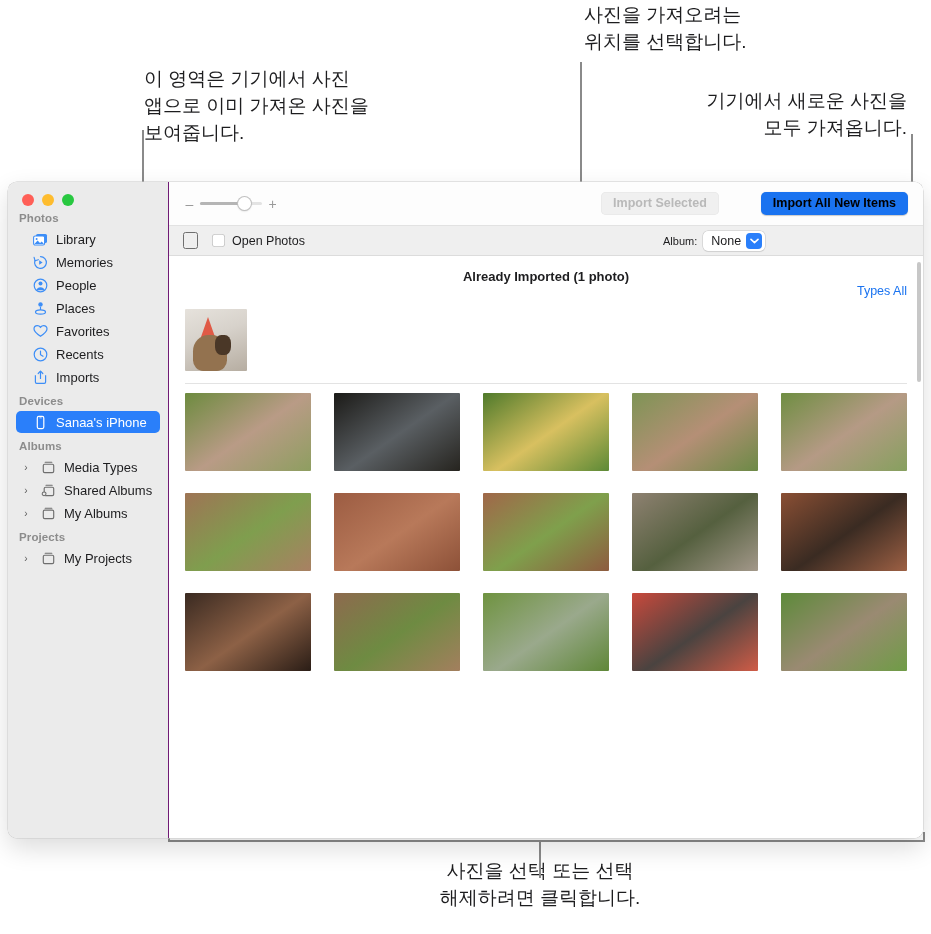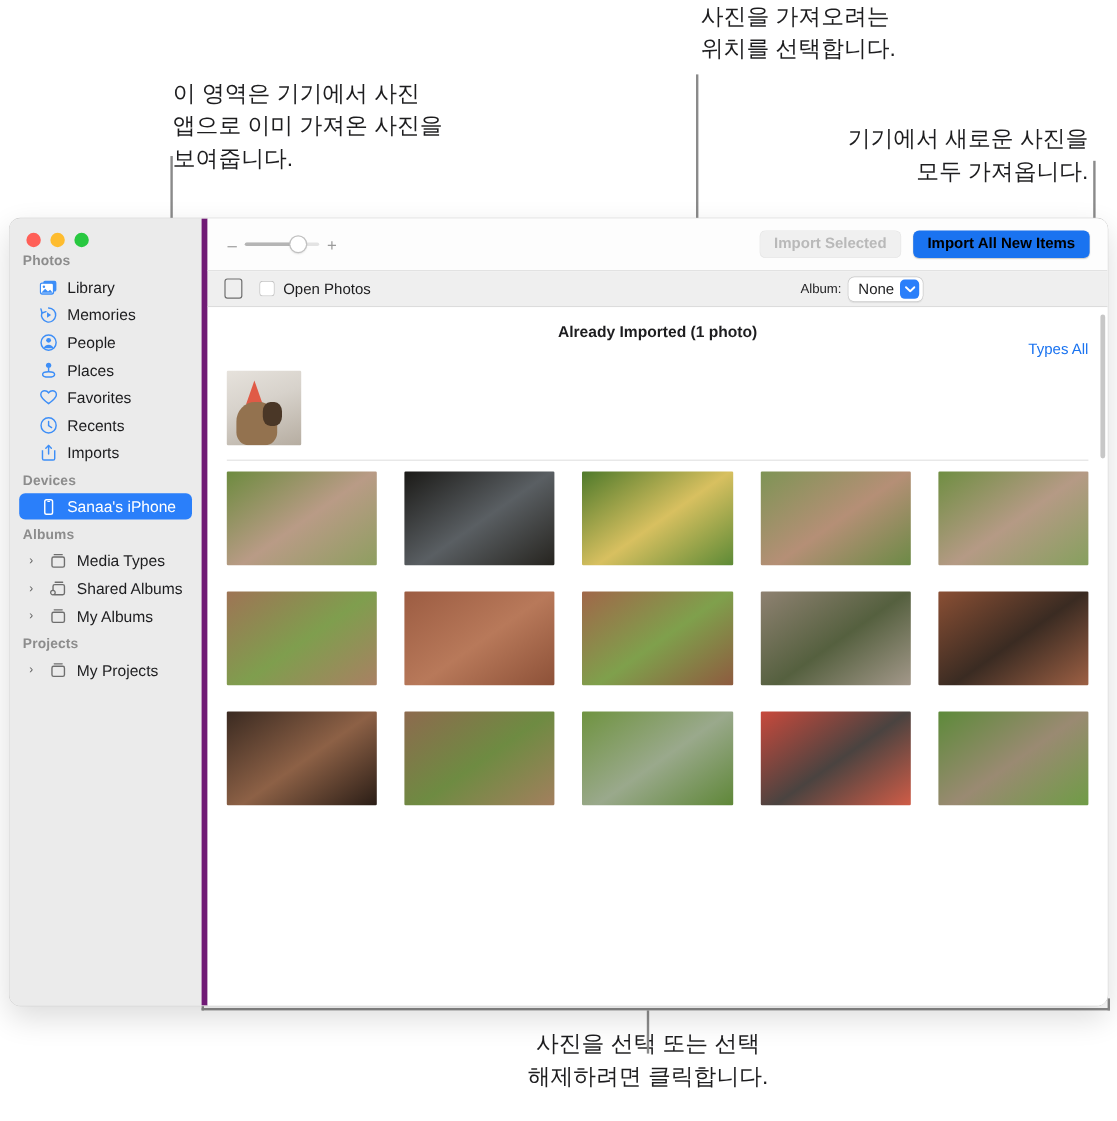--- a/index.html
+++ b/index.html
@@ -15,41 +15,41 @@
   .annot{
     position:absolute;
     color:#1d1d1f;
     font-size:19px;
     line-height:1.42;
     white-space:pre-line;
     font-family:"Liberation Sans","DejaVu Sans",sans-serif;
   }
   .annot-topleft{ left:144px; top:66px; }
   .annot-topmid{  left:584px; top:2px; }
-  .annot-topright{left:655px; top:88px; text-align:right; width:252px;margin-top:16px;}
+  .annot-topright{left:655px; top:88px; text-align:right; width:252px;}
   .annot-bottom{  left:265px; top:858px; text-align:center; width:550px;}
 
   .leader{ position:absolute; background:#8a8a8a; }
 
   
   .window{
     position:absolute;
     left:8px; top:182px;
     width:915px; height:656px;
     background:#ffffff;
     border-radius:9px;
     box-shadow:0 0 0 .5px #c9c9c9, 0 10px 26px rgba(0,0,0,.14);
     overflow:hidden;
     display:flex;
   }
   
   .sidebar{
     width:160px;
     background:#ebebeb;
-    border-right:5px solid #701a75;
+    border-right:1px solid #701a75;
     flex:0 0 160px;
     padding-top:0;
     position:relative;
   }
   .traffic{ padding:12px 0 0 14px; display:flex; gap:8px;}
   .dot{ width:12px;height:12px;border-radius:50%;}
   .dot.r{background:#ff5f57;} .dot.y{background:#febc2e;} .dot.g{background:#28c840;}
 
   .sb-section{
     font-size:11.5px;color:#8c8c8c;font-weight:600;
@@ -75,21 +75,21 @@
     background:#fdfdfd;position:relative;
   }
   .zoomctl{display:flex;align-items:center;gap:6px;margin-left:16px;}
   .zoomctl .sign{color:#9a9a9a;font-size:14px;line-height:1;width:9px;text-align:center;}
   .slider{position:relative;width:62px;height:14px;display:flex;align-items:center;}
   .slider .track{position:absolute;left:0;right:0;height:3px;background:#e3e3e3;border-radius:2px;}
   .slider .fill{position:absolute;left:0;width:44px;height:3px;background:#b5b5b5;border-radius:2px;}
   .slider .knob{position:absolute;left:38px;width:13px;height:13px;border-radius:50%;background:#fff;box-shadow:0 0 0 1px #c0c0c0,0 1px 2px rgba(0,0,0,.25);}
   .tb-title{position:absolute;left:0;right:0;text-align:center;font-size:13px;font-weight:700;color:#1d1d1f;pointer-events:none;}
   .tb-btns{margin-left:auto;margin-right:15px;display:flex;gap:10px;align-items:center;z-index:2;}
-  .btn{font-size:12.5px;font-weight:700;border-radius:5px;padding:4px 12px;line-height:15px;}
+  .btn{font-size:12.5px;font-weight:700;border-radius:5px;padding:4px 12px;line-height:15px;margin-left:32px;}
   .btn.disabled{background:#f0f0f0;color:#b9b9b9;box-shadow:inset 0 0 0 .5px #e4e4e4;}
   .btn.primary{background:#1a73f0;color:#000000;box-shadow:0 .5px 1px rgba(0,0,0,.2);}
 
   .subbar{
     height:29px;flex:0 0 29px;background:#efefef;
     border-bottom:1px solid #dcdcdc;
     display:flex;align-items:center;position:relative;
   }
   .subbar .devicon{margin-left:14px;width:13px;height:15px;border:1.3px solid #6f6f6f;border-radius:2.5px;}
   .cbwrap{display:flex;gap:7px;margin-left:14px;}

